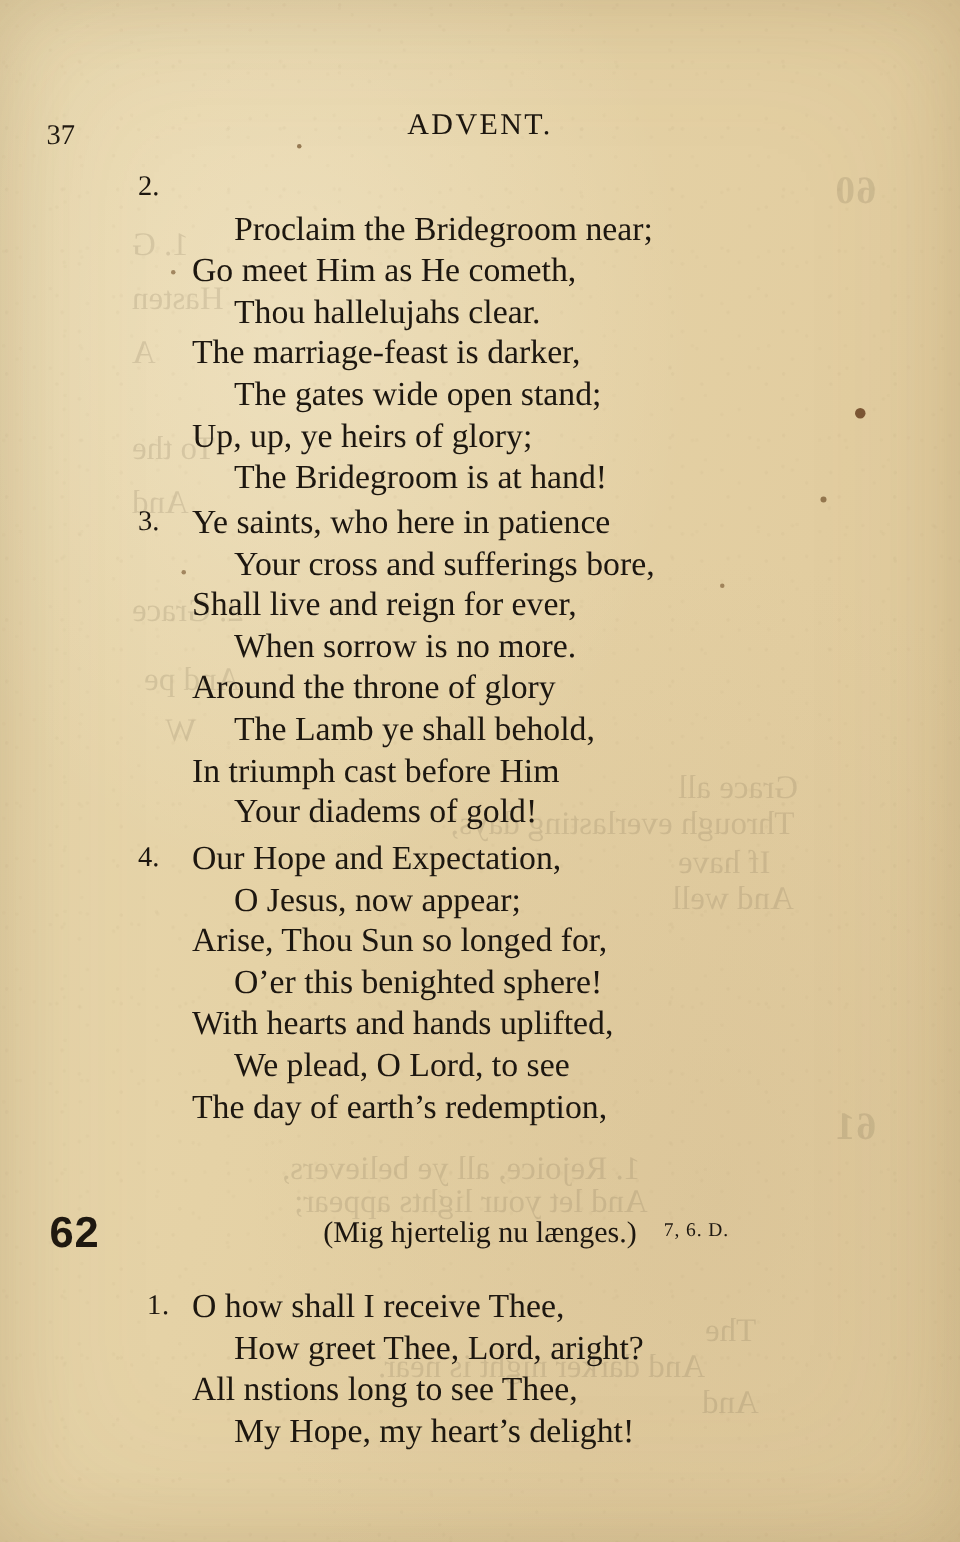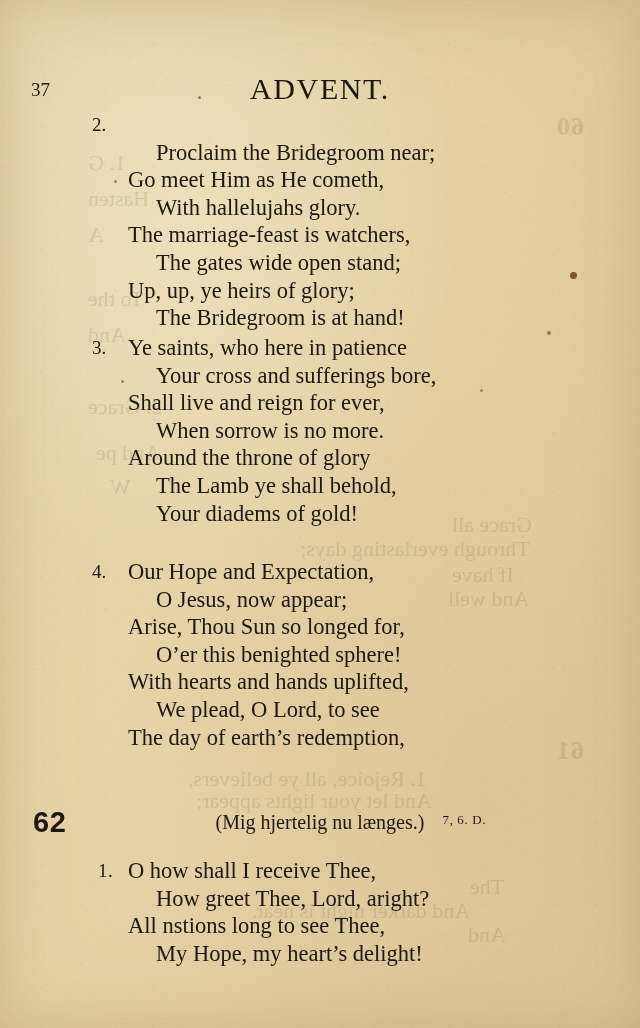--- a/index.html
+++ b/index.html
@@ -82,21 +82,21 @@
 
   
   #content { position: absolute; inset: 0; }
 
   .running-head {
     position: absolute;
     top: 72px;
     left: 0;
     width: 640px;
     text-align: center;
-    font-size: 30px;
+    font-size: 20px;
     letter-spacing: 1.6px;
   }
   .folio {
     position: absolute;
     top: 74px;
     left: 31px;
     font-size: 21px;
     font-family: "Liberation Serif", serif;
   }
   .folio .lo { position: relative; top: 3px; font-size: 19px; }
@@ -190,33 +190,34 @@
       <span class="lo">37</span>
     </div>
 
     <div class="running-head">ADVENT.</div>
 
     <div id="stanza-layer">
         <div class="stanza" style="top: 111px;">
           <div class="vline"><span class="vnum">2.</span></div>
           <div class="vline ind"><span>Proclaim the Bridegroom near;</span></div>
           <div class="vline"><span>Go meet Him as He cometh,</span></div>
-          <div class="vline ind"><span>With hallelujahs glory.</span></div>
-          <div class="vline"><span>The marriage-feast is watchers,</span></div>
+          <div class="vline ind"><span>Thou hallelujahs clear.</span></div>
+          <div class="vline"><span>The marriage-feast is darker,</span></div>
           <div class="vline ind"><span>The gates wide open stand;</span></div>
           <div class="vline"><span>Up, up, ye heirs of glory;</span></div>
           <div class="vline ind"><span>The Bridegroom is at hand!</span></div>
         </div>
         <div class="stanza" style="top: 334px;">
           <div class="vline"><span class="vnum">3.</span><span>Ye saints, who here in patience</span></div>
           <div class="vline ind"><span>Your cross and sufferings bore,</span></div>
           <div class="vline"><span>Shall live and reign for ever,</span></div>
           <div class="vline ind"><span>When sorrow is no more.</span></div>
           <div class="vline"><span>Around the throne of glory</span></div>
           <div class="vline ind"><span>The Lamb ye shall behold,</span></div>
+          <div class="vline"><span>In triumph cast before Him</span></div>
           <div class="vline ind"><span>Your diadems of gold!</span></div>
         </div>
         <div class="stanza" style="top: 558px;">
           <div class="vline"><span class="vnum">4.</span><span>Our Hope and Expectation,</span></div>
           <div class="vline ind"><span>O Jesus, now appear;</span></div>
           <div class="vline"><span>Arise, Thou Sun so longed for,</span></div>
           <div class="vline ind"><span>O’er this benighted sphere!</span></div>
           <div class="vline"><span>With hearts and hands uplifted,</span></div>
           <div class="vline ind"><span>We plead, O Lord, to see</span></div>
           <div class="vline"><span>The day of earth’s redemption,</span></div>

